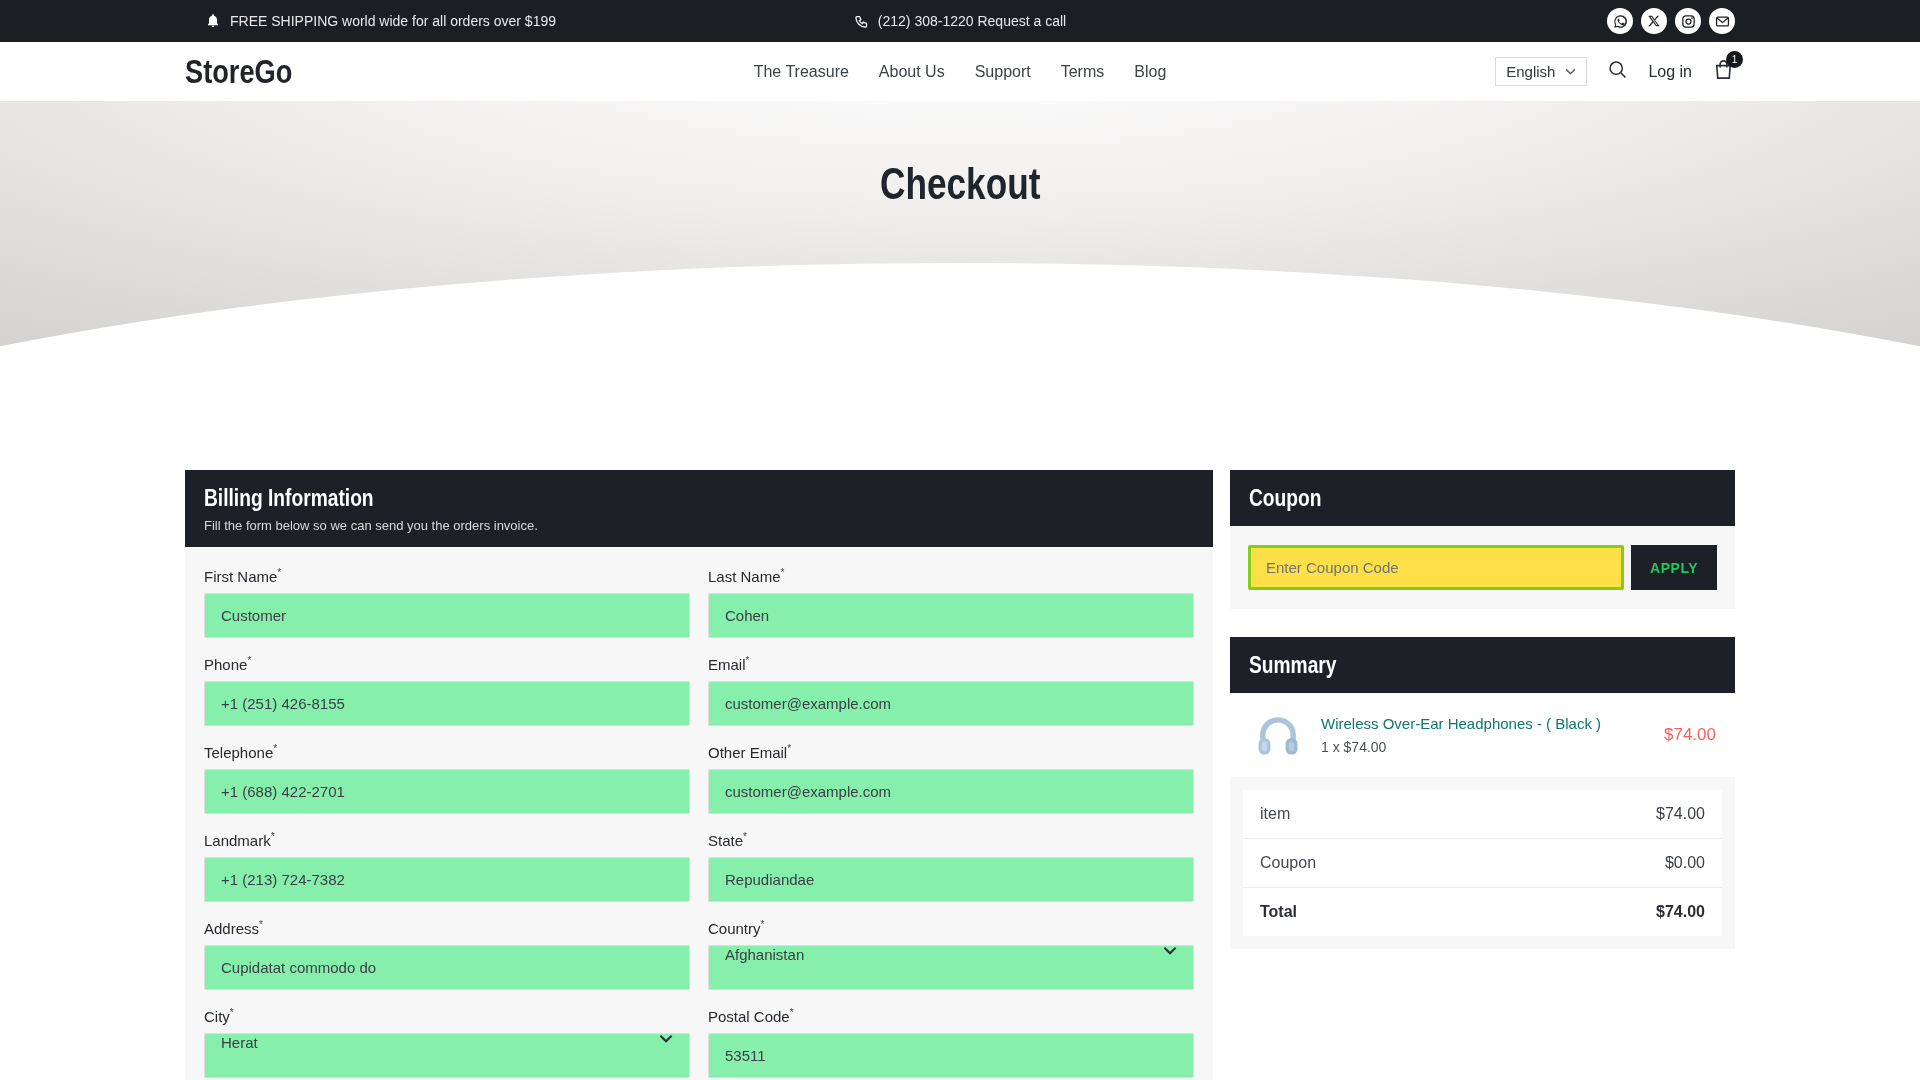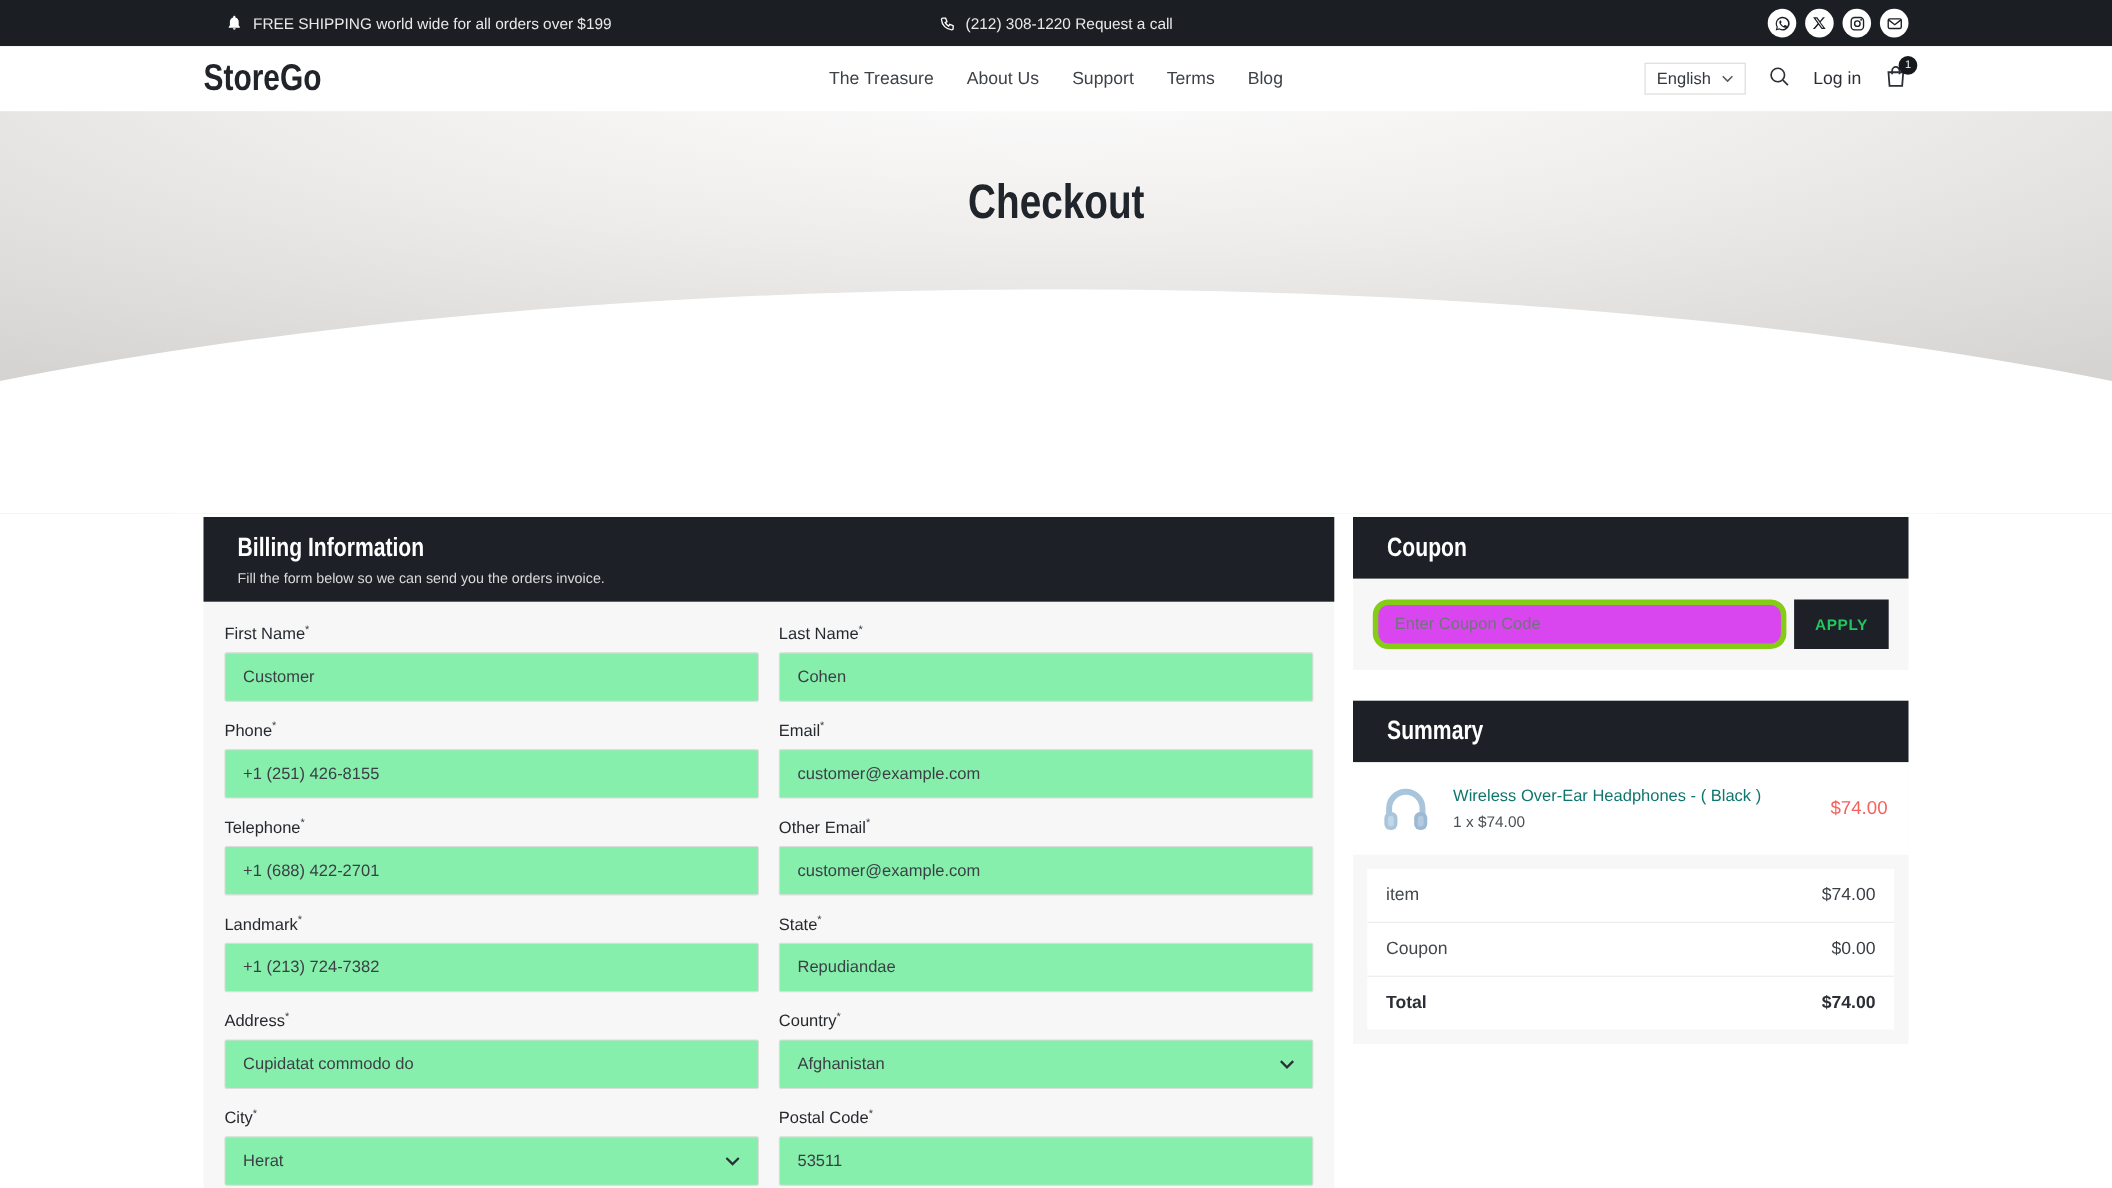--- a/index.html
+++ b/index.html
@@ -41,42 +41,42 @@
     background:#fff; border-radius:50%; }
   .hero-title { position:absolute; top:58px; width:100%; text-align:center;
     font-size:44px; font-weight:700; color:#20242b; }
 
   
   .main { background:#fff; }
   .main .container { display:flex; align-items:flex-start; gap:17px; padding-top:3px; }
   .col-left { width:1028px; }
   .col-right { width:505px; margin-left:auto; }
 
-  .panel-head { background:#1d2127; color:#fff; padding:14px 31px; }
+  .panel-head { background:#1d2127; color:#fff; padding:14px 19px; }
   .panel-title { font-size:24px; font-weight:700; }
   .panel-sub { font-size:13px; color:#d9d9d9; margin-top:6px; }
 
   
   .billing-card { background:#f7f7f7; }
   .form-body { padding:20px 19px; display:flex; gap:18px; }
   .form-col { width:486px; }
   .fld { margin-bottom:17px; }
   .fld label { display:block; font-size:15px; color:#26292e; margin-bottom:8px; font-weight:400; }
   .fld sup { font-size:10px; color:#3a3e44; }
   .fld input, .fld .select {
     width:100%; height:45px; background:#86efac; border:1px solid #dcdcdc; border-radius:2px;
     font-size:15px; color:#3c4046; padding:0 16px; font-family:"Liberation Sans", sans-serif; }
-  .fld .select { display:flex; align-items:center; justify-content:space-between; cursor:pointer; }
+  .fld .select { display:flex; justify-content:space-between; cursor:pointer; }
   .chev svg { display:block; }
 
   
   .coupon-card { background:#f7f7f7; margin-bottom:28px; }
   .coupon-body { padding:19px 18px; display:flex; gap:7px; }
-  .coupon-body input { flex:1; height:45px; border:5px solid #84cc16; background:#d946ef;
-    font-size:15px; color:#3c4046; padding:0 15px; border-radius:14px;
+  .coupon-body input { flex:1; height:45px; border:3px solid #84cc16; background:#fde047;
+    font-size:15px; color:#3c4046; padding:0 15px; border-radius:2px;
     font-family:"Liberation Sans", sans-serif; }
   .coupon-body input::placeholder { color:#6f747a; }
   .apply-btn { height:45px; padding:0 19px; background:#1d2127; color:#22c55e; border:none;
     font-size:14px; font-weight:700; letter-spacing:0.5px; cursor:pointer;
     font-family:"Liberation Sans", sans-serif; }
 
   
   .summary-card { background:#f7f7f7; padding-bottom:13px; }
   .prod-row { background:#fff; display:flex; align-items:center; padding:13px 19px; gap:14px; }
   .prod-thumb { width:58px; height:58px; flex:0 0 58px; display:flex; align-items:center; justify-content:center; }

